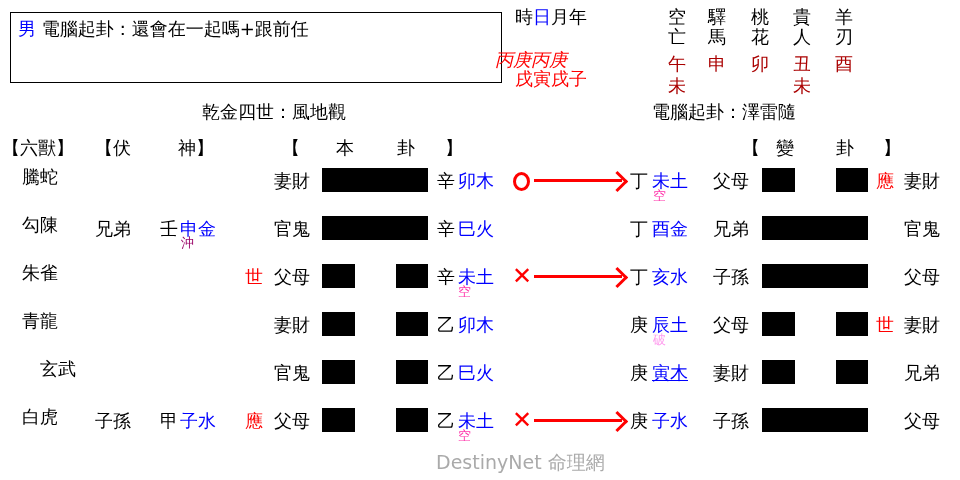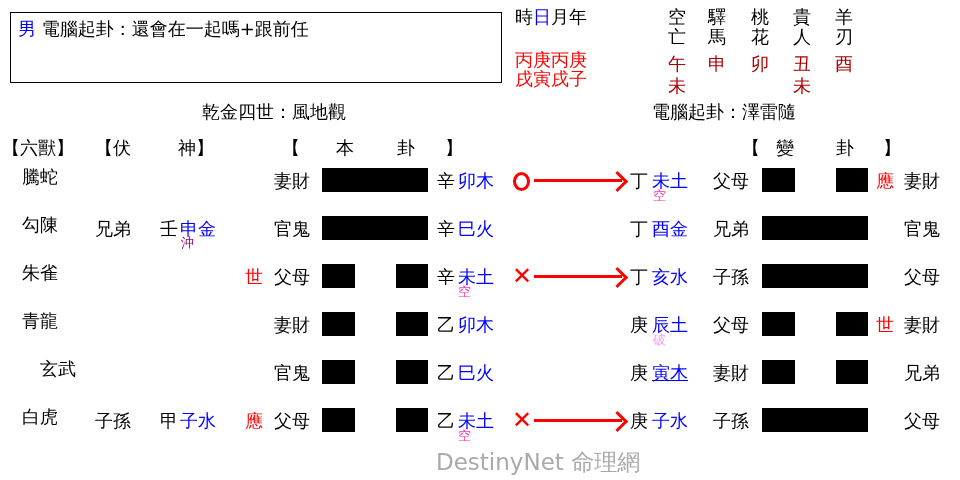--- a/index.html
+++ b/index.html
@@ -27,21 +27,21 @@
 <div id="title-box" class="abs">
   <div class="abs t18" style="left:7px;top:5px;">
     <span class="blue">男</span>
     <span>電腦起卦：還會在一起嗎+跟前任</span>
   </div>
 </div>
 
 <div class="abs t18" style="left:515px;top:6px;">
   <span>時</span><span class="blue">日</span><span>月</span><span>年</span>
 </div>
-<div class="abs t18 red" style="left:515px;top:49px;">丙庚丙庚</div>
+<div class="abs t18 red" style="left:495px;top:49px;font-style:italic;">丙庚丙庚</div>
 <div class="abs t18 red" style="left:515px;top:68px;">戌寅戌子</div>
 
 <div id="shensha">
     <div>
       <div class="abs t18" style="left: 668px; top: 6px;">空</div>
       <div class="abs t18" style="left: 668px; top: 26px;">亡</div>
       <div class="abs t18 dred" style="left: 668px; top: 53px;">午</div>
       <div class="abs t18 dred" style="left: 668px; top: 75px;">未</div>
     </div>
     <div>
@@ -181,13 +181,13 @@
       <div class="arrow" style="left: 534px; top: 419px; width: 88px;"></div>
       <div class="arrowhead" style="left: 610px; top: 414px;"></div>
       <div class="abs t18" style="left: 630px; top: 410px;">庚</div>
       <div class="abs t18 blue" style="left: 652px; top: 410px;">子水</div>
       <div class="abs t18" style="left: 713px; top: 410px;">子孫</div>
       <div class="bar" style="left: 762px; top: 408px; width: 106px;"></div>
       <div class="abs t18" style="left: 904px; top: 410px;">父母</div>
     </div>
   </div>
 
-<div class="abs gray" style="left:436px;top:452px;font-size:23px;line-height:20px;">DestinyNet 命理網</div>
+<div class="abs gray" style="left:436px;top:452px;font-size:19px;line-height:20px;">DestinyNet 命理網</div>
 
 </body></html>

